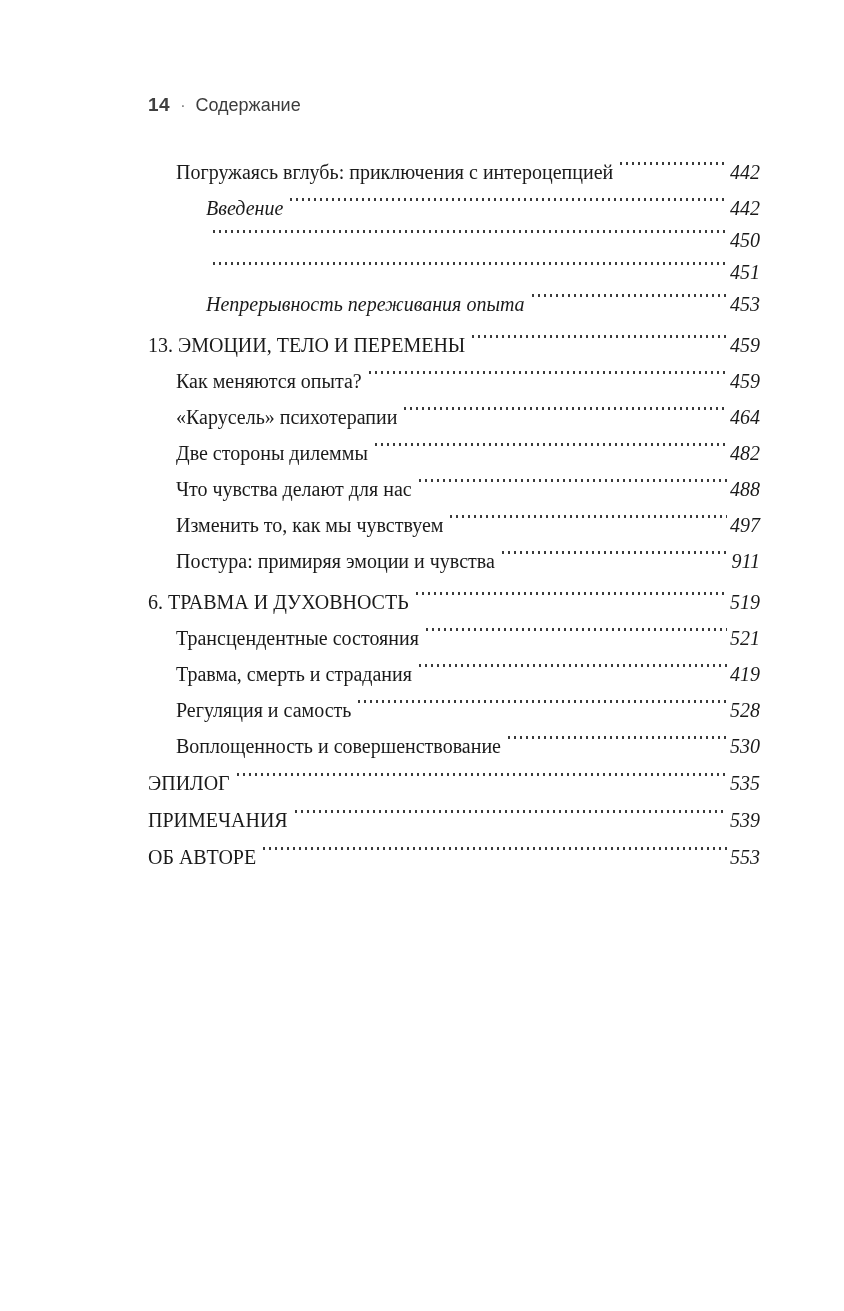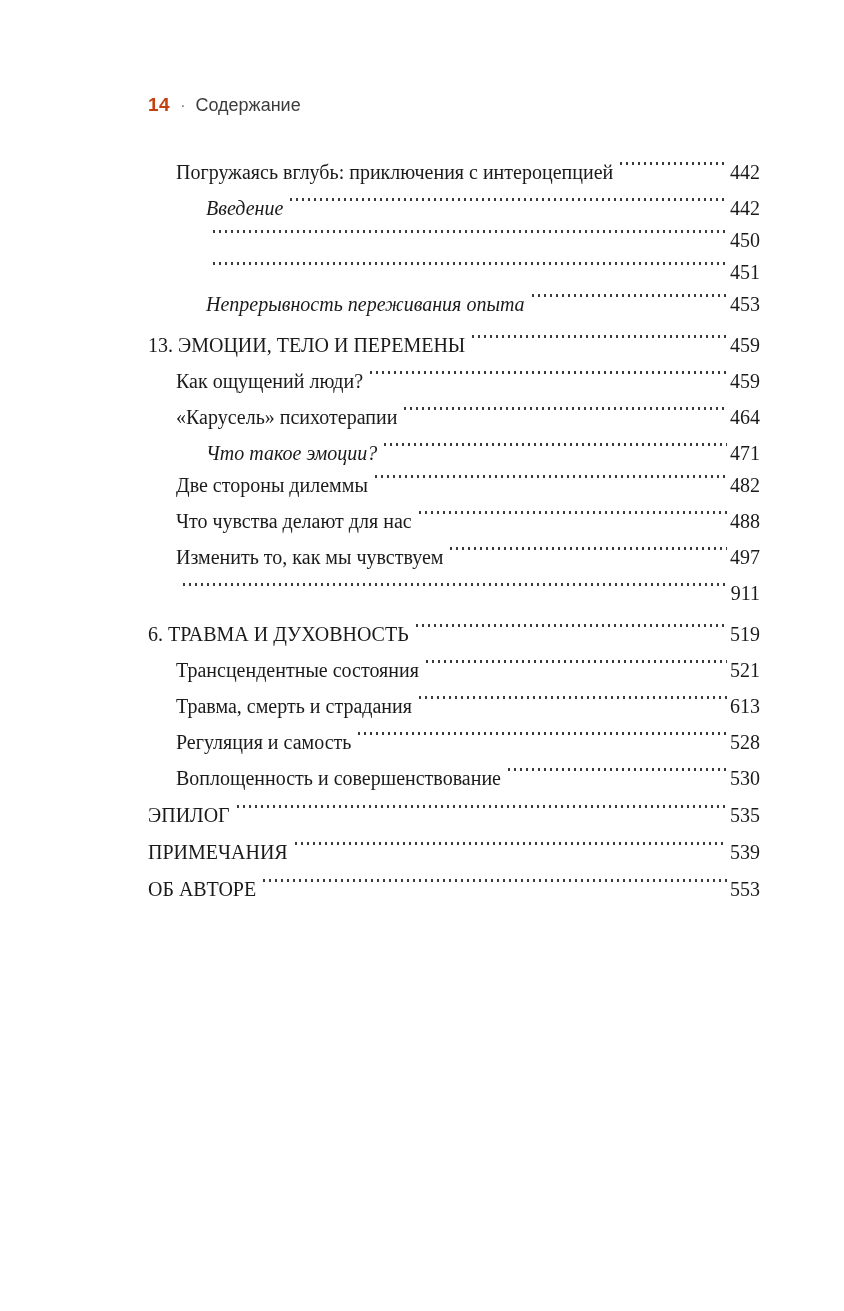--- a/index.html
+++ b/index.html
@@ -26,21 +26,21 @@
     font-family: "Liberation Sans", "DejaVu Sans", sans-serif;
     font-size: 18px;
     color: #3c3c3c;
     display: flex;
     align-items: baseline;
     gap: 10px;
     margin-bottom: 44px;
   }
   .running-head .folio {
     font-weight: bold;
-    color: #c2410c;
+    color: #404040;
     font-size: 19px;
     letter-spacing: 0.5px;
   }
   .running-head .sep {
     color: #777777;
     font-size: 16px;
   }
   .toc {
     font-size: 20px;
   }
@@ -57,20 +57,21 @@
     flex: 1 1 auto;
     height: 7px;
     margin: 0 3px 4px 5px;
     background-image: radial-gradient(circle, #3b3b3b 1.15px, rgba(0,0,0,0) 1.35px);
     background-size: 6px 7px;
     background-repeat: repeat-x;
     background-position: 0 50%;
   }
   .row .pagenum {
     white-space: nowrap;
+    font-style: italic;
   }
   
   .lvl-sub1 { margin-left: 28px; }
   .lvl-sub2 { margin-left: 58px; margin-bottom: 8px; }
   .lvl-sub2 .title { font-style: italic; }
   .lvl-chapter { margin-left: 0; margin-top: 17px; }
   .lvl-back { margin-left: 0; margin-top: 13px; }
 </style>
 </head>
 <body>
@@ -113,76 +114,72 @@
     <span class="pagenum">453</span>
   </div>
 
   <div class="row lvl-chapter">
     <span class="title">13. ЭМОЦИИ, ТЕЛО И ПЕРЕМЕНЫ</span>
     <span class="dots"></span>
     <span class="pagenum">459</span>
   </div>
 
   <div class="row lvl-sub1">
-    <span class="title">Как ощущений люди?</span>
+    <span class="title">Как меняются опыта?</span>
     <span class="dots"></span>
     <span class="pagenum">459</span>
   </div>
 
   <div class="row lvl-sub1">
     <span class="title">«Карусель» психотерапии</span>
     <span class="dots"></span>
     <span class="pagenum">464</span>
   </div>
 
-  <div class="row lvl-sub2">
-    <span class="title">Что такое эмоции?</span>
-    <span class="dots"></span>
-    <span class="pagenum">471</span>
-  </div>
 
   <div class="row lvl-sub1">
     <span class="title">Две стороны дилеммы</span>
     <span class="dots"></span>
     <span class="pagenum">482</span>
   </div>
 
   <div class="row lvl-sub1">
     <span class="title">Что чувства делают для нас</span>
     <span class="dots"></span>
     <span class="pagenum">488</span>
   </div>
 
   <div class="row lvl-sub1">
     <span class="title">Изменить то, как мы чувствуем</span>
     <span class="dots"></span>
     <span class="pagenum">497</span>
   </div>
 
   <div class="row lvl-sub1">
+    <span class="title">Постура: примиряя эмоции и чувства</span>
     <span class="dots"></span>
     <span class="pagenum">911</span>
   </div>
 
   <div class="row lvl-chapter">
     <span class="title">6. ТРАВМА И ДУХОВНОСТЬ</span>
     <span class="dots"></span>
     <span class="pagenum">519</span>
   </div>
 
   <div class="row lvl-sub1">
     <span class="title">Трансцендентные состояния</span>
     <span class="dots"></span>
     <span class="pagenum">521</span>
   </div>
 
   <div class="row lvl-sub1">
     <span class="title">Травма, смерть и страдания</span>
     <span class="dots"></span>
-    <span class="pagenum">613</span>
+    <span class="pagenum">419</span>
   </div>
 
   <div class="row lvl-sub1">
     <span class="title">Регуляция и самость</span>
     <span class="dots"></span>
     <span class="pagenum">528</span>
   </div>
 
   <div class="row lvl-sub1">
     <span class="title">Воплощенность и совершенствование</span>

